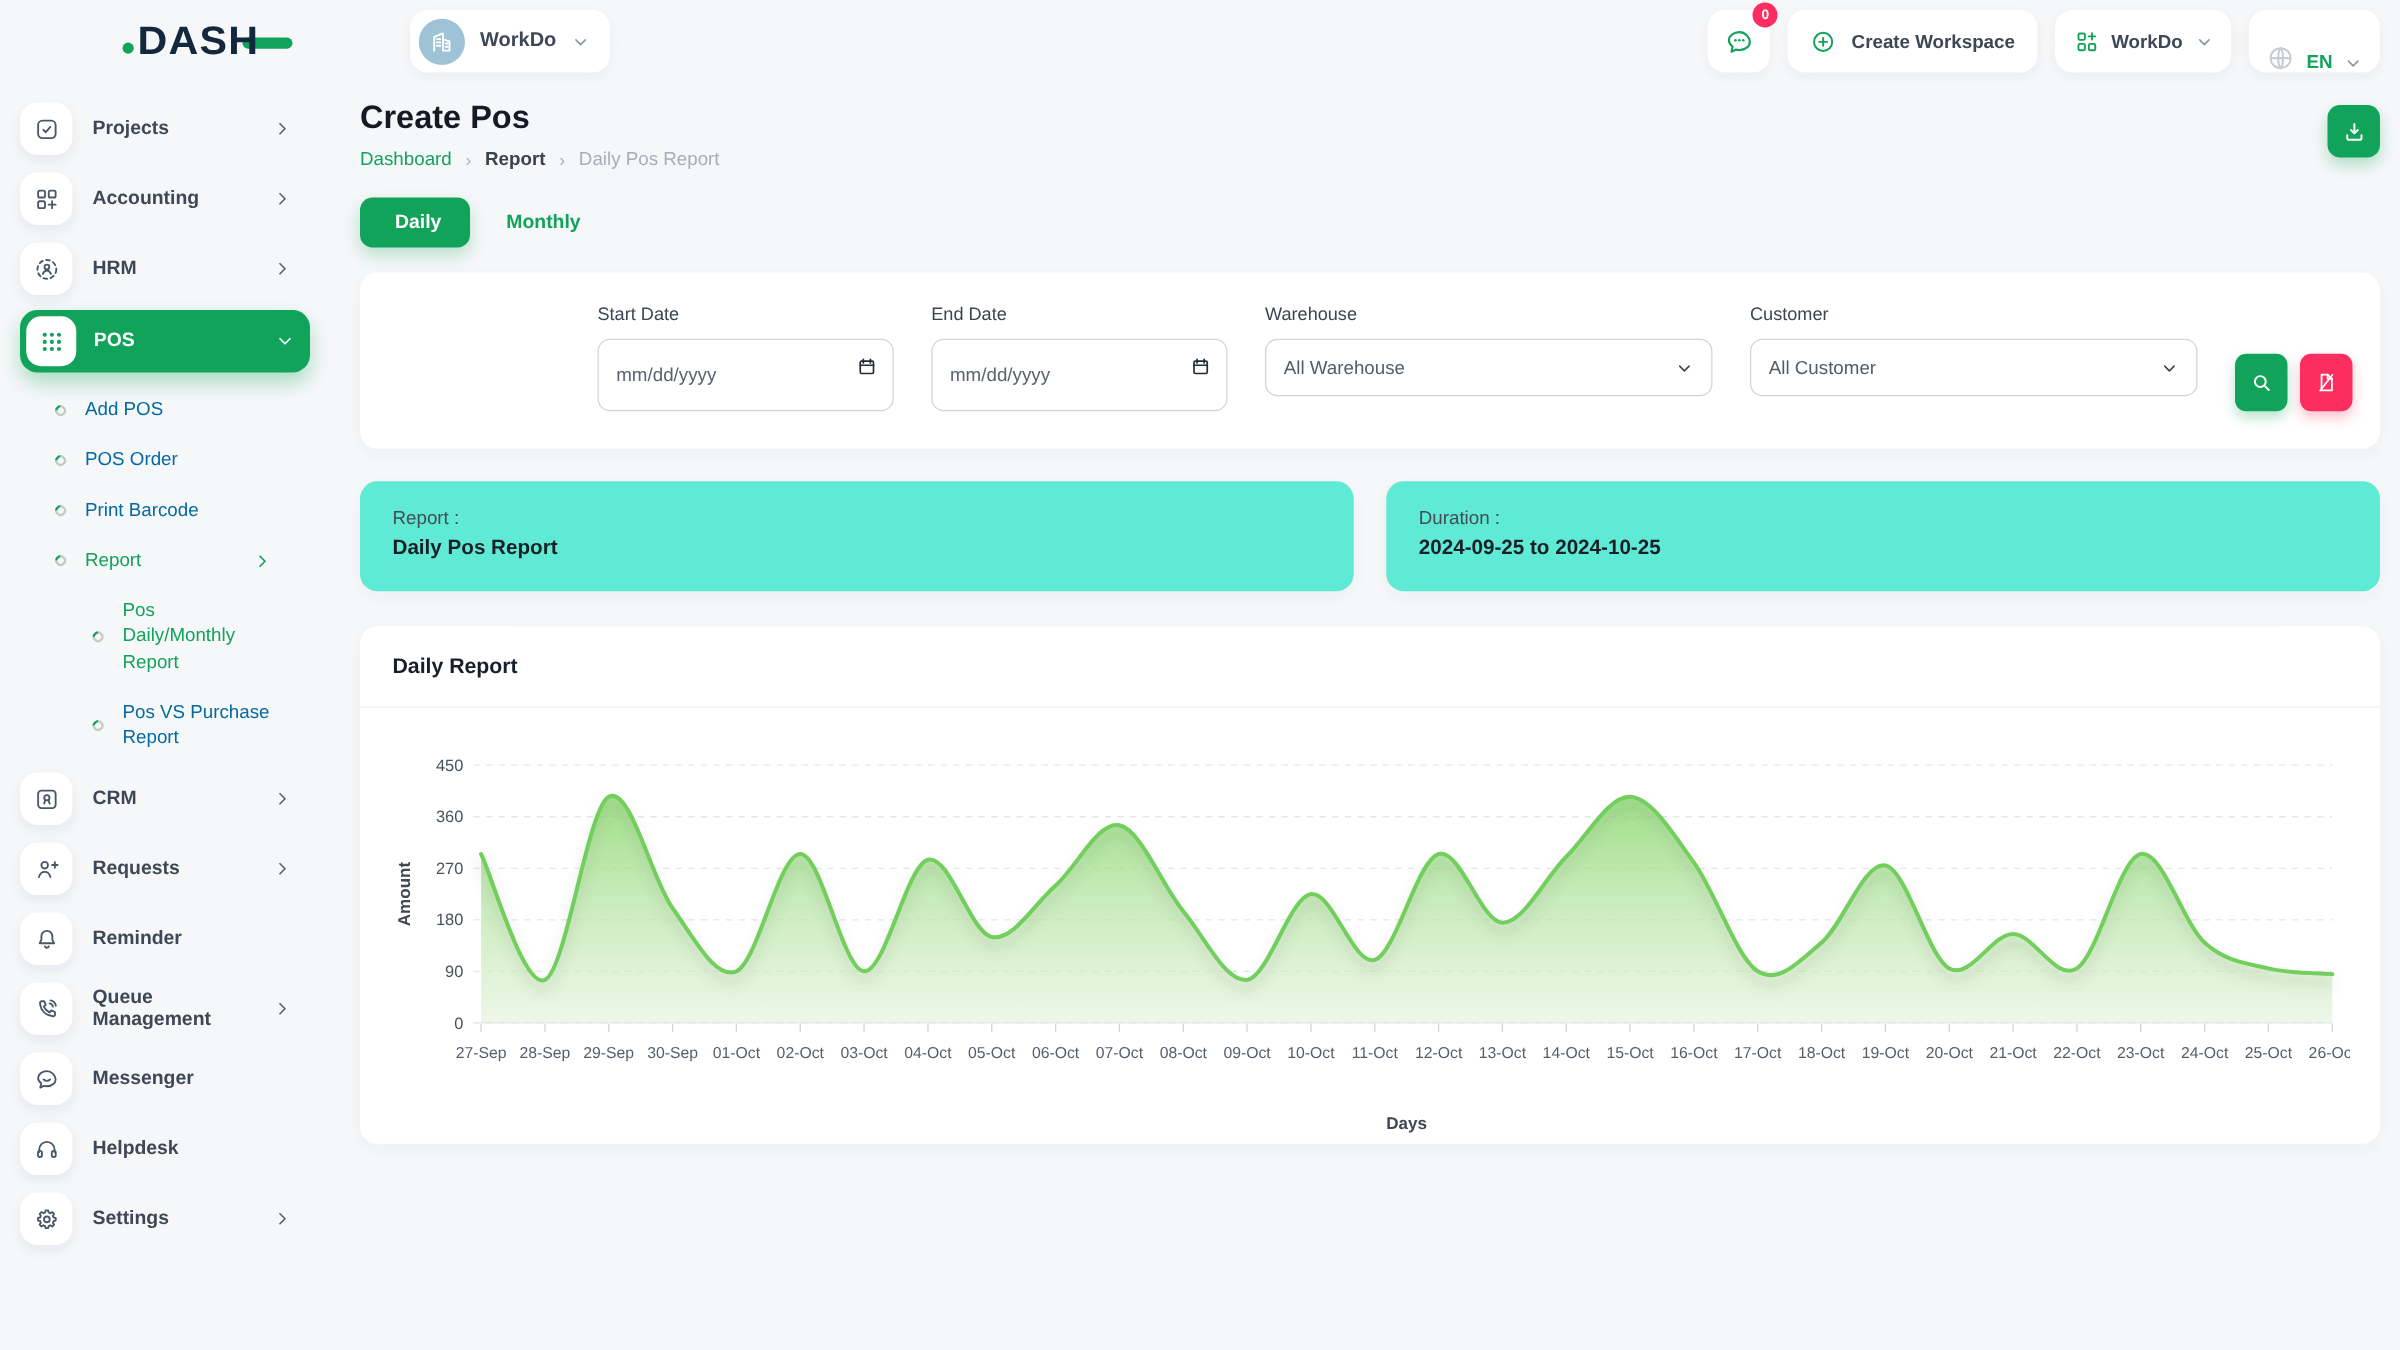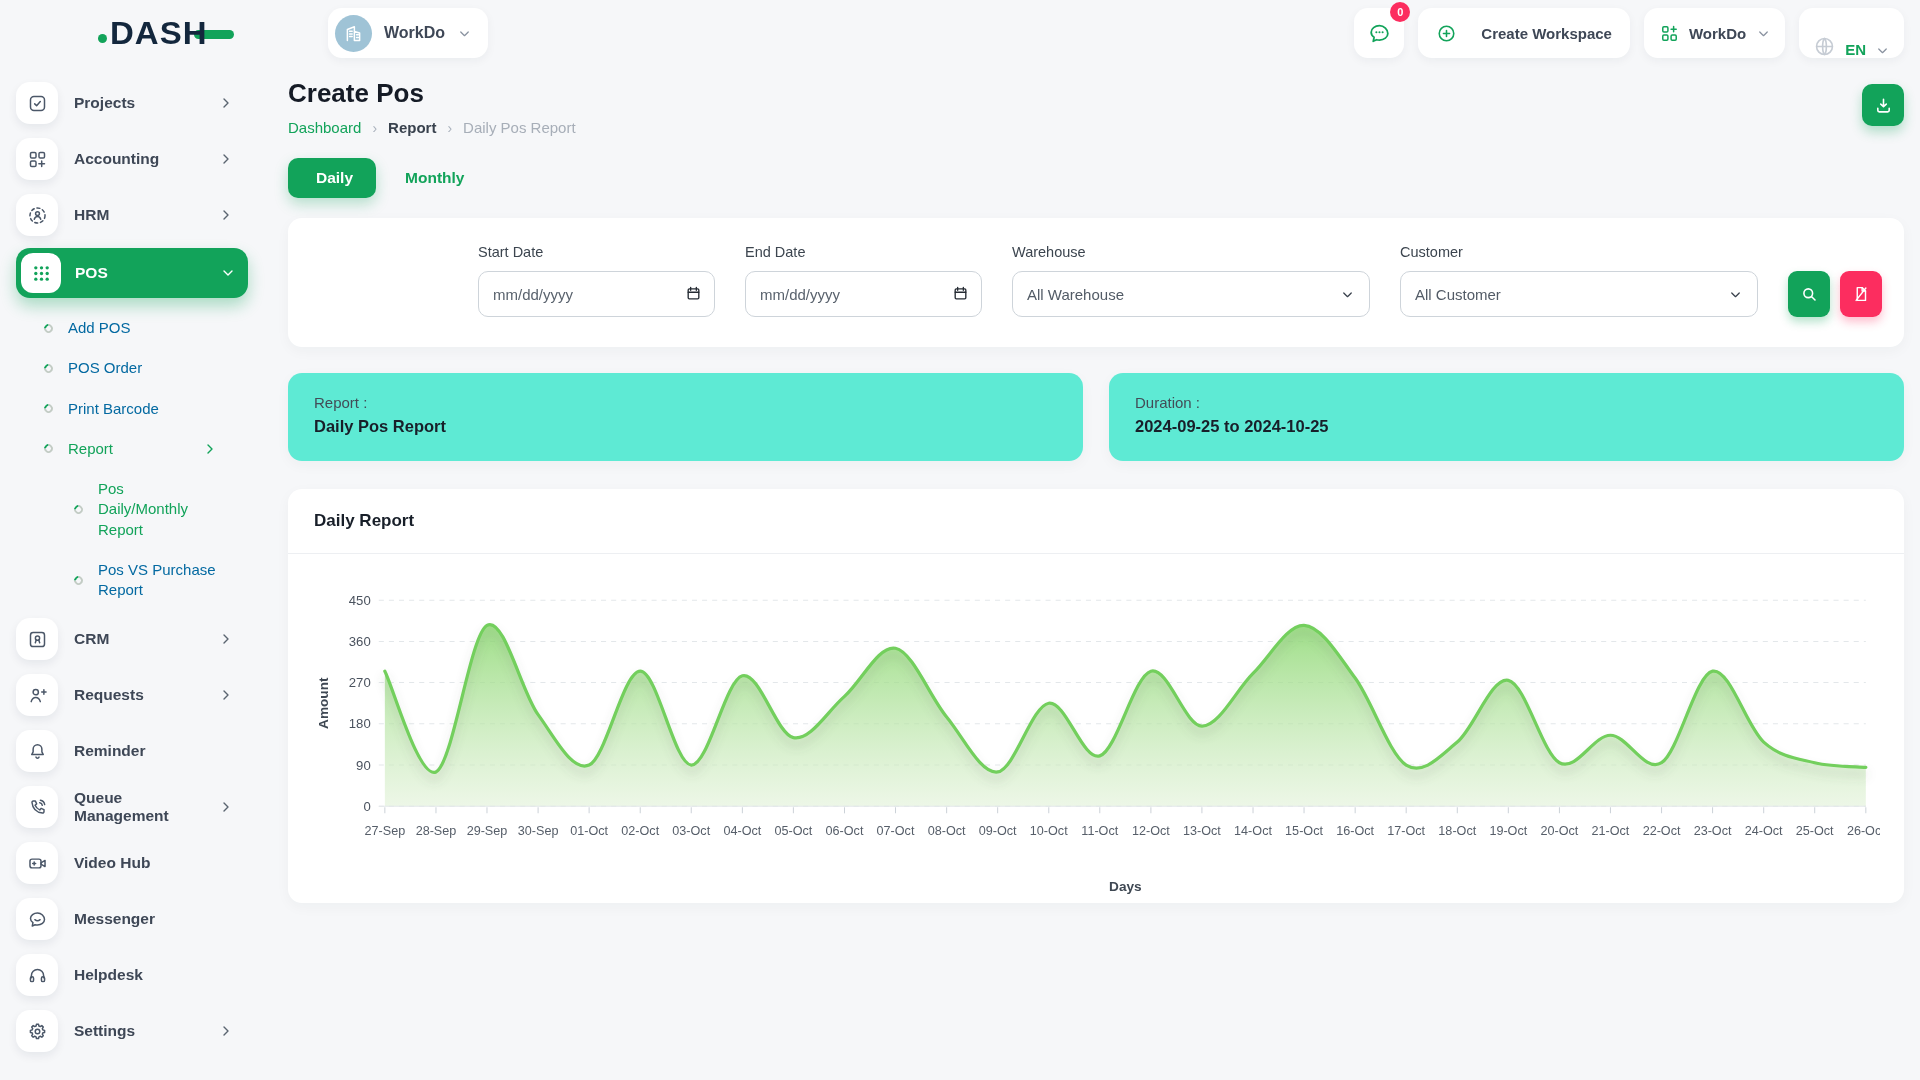--- a/index.html
+++ b/index.html
@@ -25,21 +25,21 @@
   .ws-pill { margin-left:28px; padding:0 16px 0 7px; gap:12px; }
   .avatar { width:37px; height:37px; border-radius:50%; background:#9fc3d6; display:flex; align-items:center; justify-content:center; color:#fff; }
   .ws-name { font-size:16px; font-weight:600; color:#3e4756; }
   .chev { color:#8a93a0; }
   .topbar-spacer { flex:1; }
   .topbar-right { display:flex; align-items:center; gap:14px; }
   .icon-pill { width:50px; justify-content:center; position:relative; color:#12a35a; }
   .badge { position:absolute; top:-6px; right:-6px; min-width:20px; height:20px; padding:0 5px;
            border-radius:10px; background:#fc2d5f; color:#fff; font-size:11px; font-weight:bold;
            display:flex; align-items:center; justify-content:center; }
-  .cw-pill { padding:0 18px; gap:24px; font-size:15px; font-weight:600; color:#3e4756; }
+  .cw-pill { padding:0 18px; gap:12px; font-size:15px; font-weight:600; color:#3e4756; }
   .cw-pill .ico { color:#12a35a; display:flex; }
   .wd-pill { padding:0 14px 0 16px; gap:10px; font-size:15px; font-weight:600; color:#3e4756; }
   .wd-pill .ico { color:#12a35a; display:flex; }
   .lang-pill { padding:0 14px 0 14px; gap:9px; font-size:15px; font-weight:bold; color:#12a35a;align-items:flex-end; }
   .lang-pill .ico { color:#c6ccd4; display:flex; }
 
   
   .sidebar { position:absolute; left:0; top:66px; bottom:0; width:260px; padding:14px 12px 0 16px; }
   .nav-item { display:flex; align-items:center; height:46px; margin-bottom:10px; padding-right:14px; cursor:pointer; }
   .nav-icon-tile { width:42px; height:42px; border-radius:14px; background:#fff;
@@ -80,21 +80,21 @@
          border-radius:10px; cursor:pointer; color:#12a35a; }
   .tab.active { background:#12a35a; color:#fff; box-shadow:0 6px 14px rgba(18,163,90,.28);padding-left:28px; }
 
   .filter-card { margin-top:20px; background:#fff; border-radius:14px; box-shadow:0 4px 14px rgba(20,40,60,.04);
                  padding:26px 24px 30px 190px; display:flex; gap:30px; }
   .field { display:flex; flex-direction:column; }
   .field label { font-size:14.5px; color:#3c454f; margin-bottom:11px; }
   .input, .selectbox { height:46px; border:1px solid #ced4da; border-radius:10px; background:#fff;
                        display:flex; align-items:center; padding:0 14px; font-size:15px; color:#525b66; }
   .date-wrap { position:relative; width:237px; }
-  .date-wrap input { width:100%; height:46px; border:1px solid #ced4da; border-radius:10px; padding:0 42px 0 14px;
+  .date-wrap input { width:100%; height:58px; border:1px solid #ced4da; border-radius:10px; padding:0 42px 0 14px;
                      font-size:15px; color:#525b66; font-family:"Liberation Sans", sans-serif; }
   .date-wrap input::placeholder { color:#5a636e; }
   .cal-ico { position:absolute; right:13px; top:14px; color:#252b33; pointer-events:none; }
   .selectbox { width:358px; justify-content:space-between; cursor:pointer; }
   .filter-actions { display:flex; gap:10px; margin-left:auto; align-self:flex-end; }
   .sq-btn { width:42px; height:46px; border:none; border-radius:9px; color:#fff; display:flex;
             align-items:center; justify-content:center; cursor:pointer; }
   .sq-btn.green { background:#12a35a; box-shadow:0 5px 10px rgba(18,163,90,.3); }
   .sq-btn.pink { background:#fc2d5f; box-shadow:0 5px 10px rgba(252,45,95,.3); }
 
@@ -335,30 +335,20 @@
           <path d="M7.2 4.6h2.4l1.4 3.3-1.8 1.5a11.5 11.5 0 0 0 5.4 5.4l1.5-1.8 3.3 1.4v2.4a1.5 1.5 0 0 1-1.7 1.5C10.9 17.6 6.4 13.1 5.7 6.3a1.5 1.5 0 0 1 1.5-1.7z"></path>
           <path d="M14.5 6.5a3.5 3.5 0 0 1 3 3M15.3 3.8a6 6 0 0 1 4.9 4.9"></path>
         </svg>
       </span>
       <span class="nav-label">Queue Management</span>
       <span class="nav-chevron">
         <svg width="16" height="16" viewBox="0 0 24 24" fill="none" stroke="currentColor" stroke-width="2.1" stroke-linecap="round" stroke-linejoin="round">
           <path d="M9 6l6 6-6 6"></path>
         </svg>
       </span>
-    </div>
-    <div class="nav-item">
-      <span class="nav-icon-tile">
-        <svg width="21" height="21" viewBox="0 0 24 24" fill="none" stroke="currentColor" stroke-width="1.7" stroke-linecap="round" stroke-linejoin="round">
-          <rect x="3.4" y="7" width="12.6" height="10" rx="2.4"></rect>
-          <path d="M16 11.2l4.6-2.7v7l-4.6-2.7z"></path>
-          <path d="M8.2 10.3v3.4M6.5 12h3.4"></path>
-        </svg>
-      </span>
-      <span class="nav-label">Video Hub</span>
     </div>
     <div class="nav-item">
       <span class="nav-icon-tile">
         <svg width="21" height="21" viewBox="0 0 24 24" fill="none" stroke="currentColor" stroke-width="1.7" stroke-linecap="round" stroke-linejoin="round">
           <path d="M12 4.5c-4.4 0-8 2.8-8 6.3 0 1.9 1.1 3.6 2.8 4.8L6 19.5l3.2-1.5c.9.2 1.8.3 2.8.3 4.4 0 8-2.8 8-6.3S16.4 4.5 12 4.5z"></path>
           <path d="M9 12.2c1.8 1.4 4.2 1.4 6 0"></path>
         </svg>
       </span>
       <span class="nav-label">Messenger</span>
     </div>

